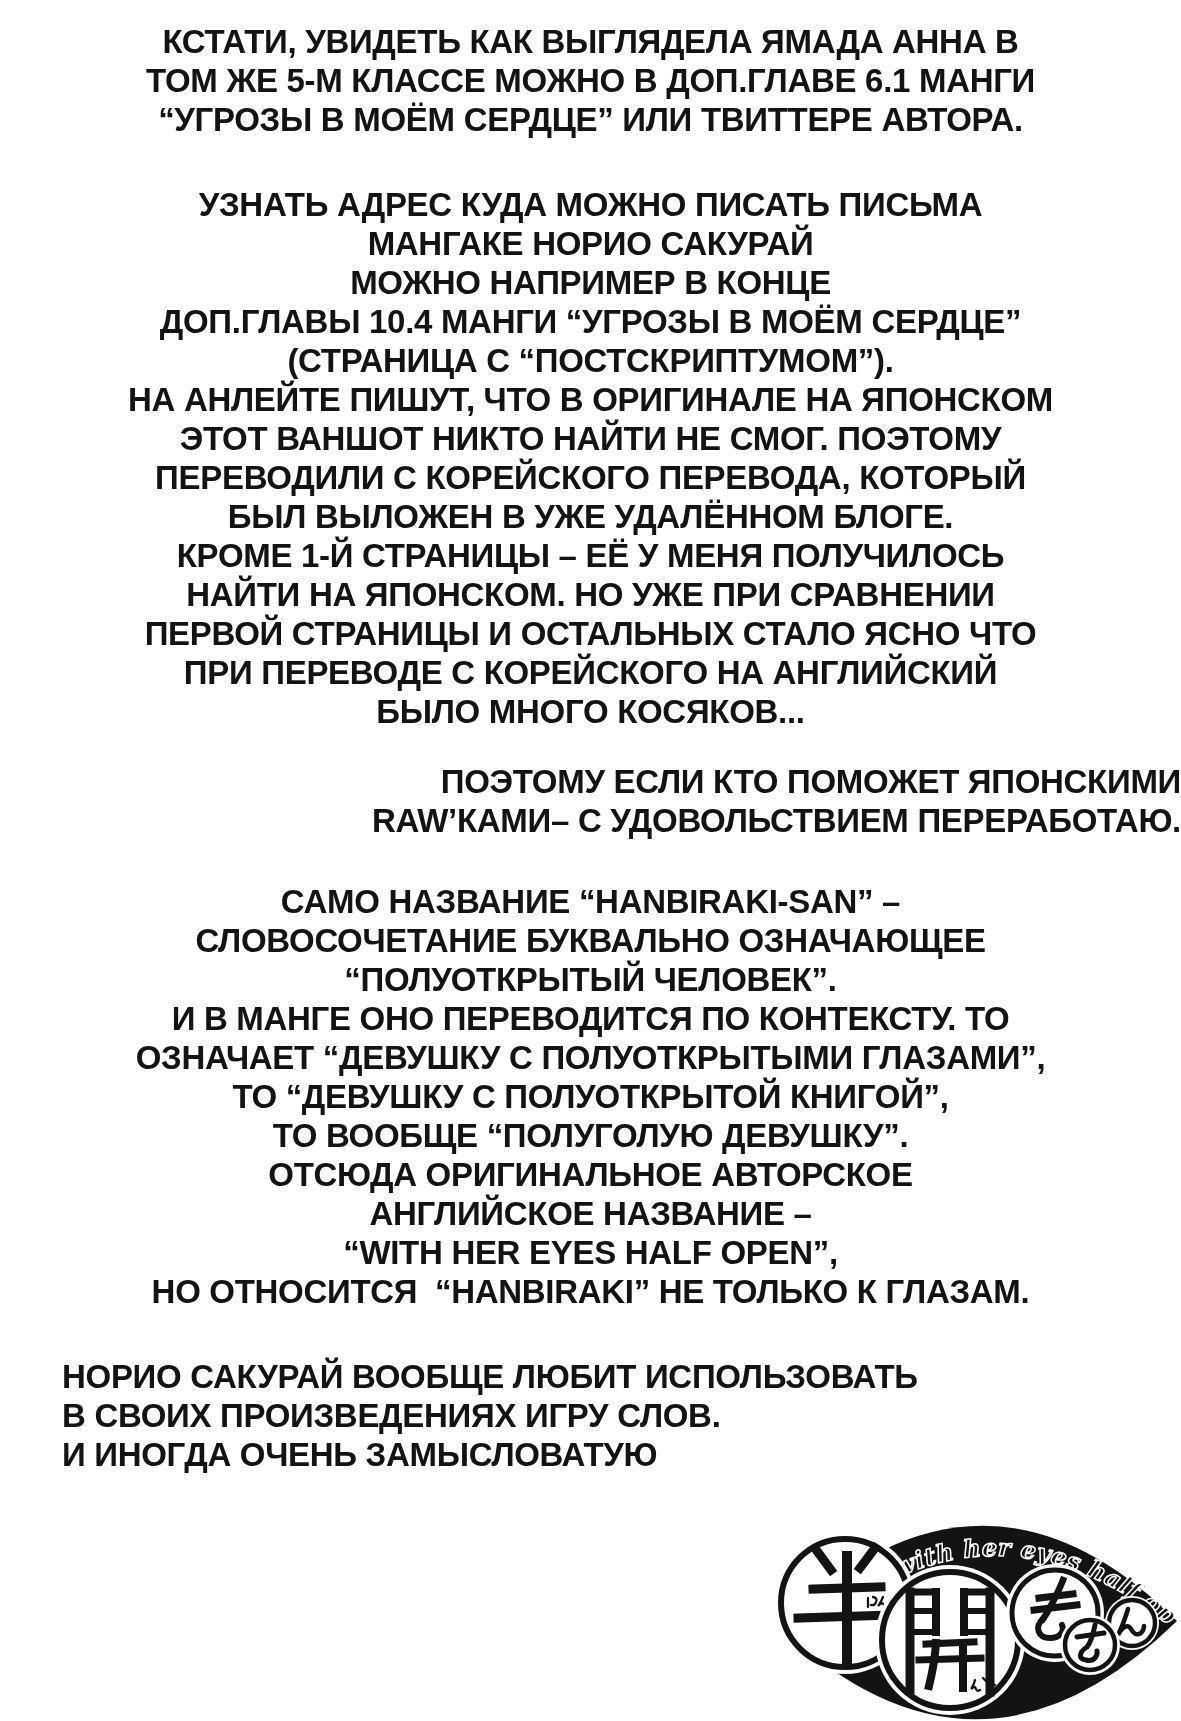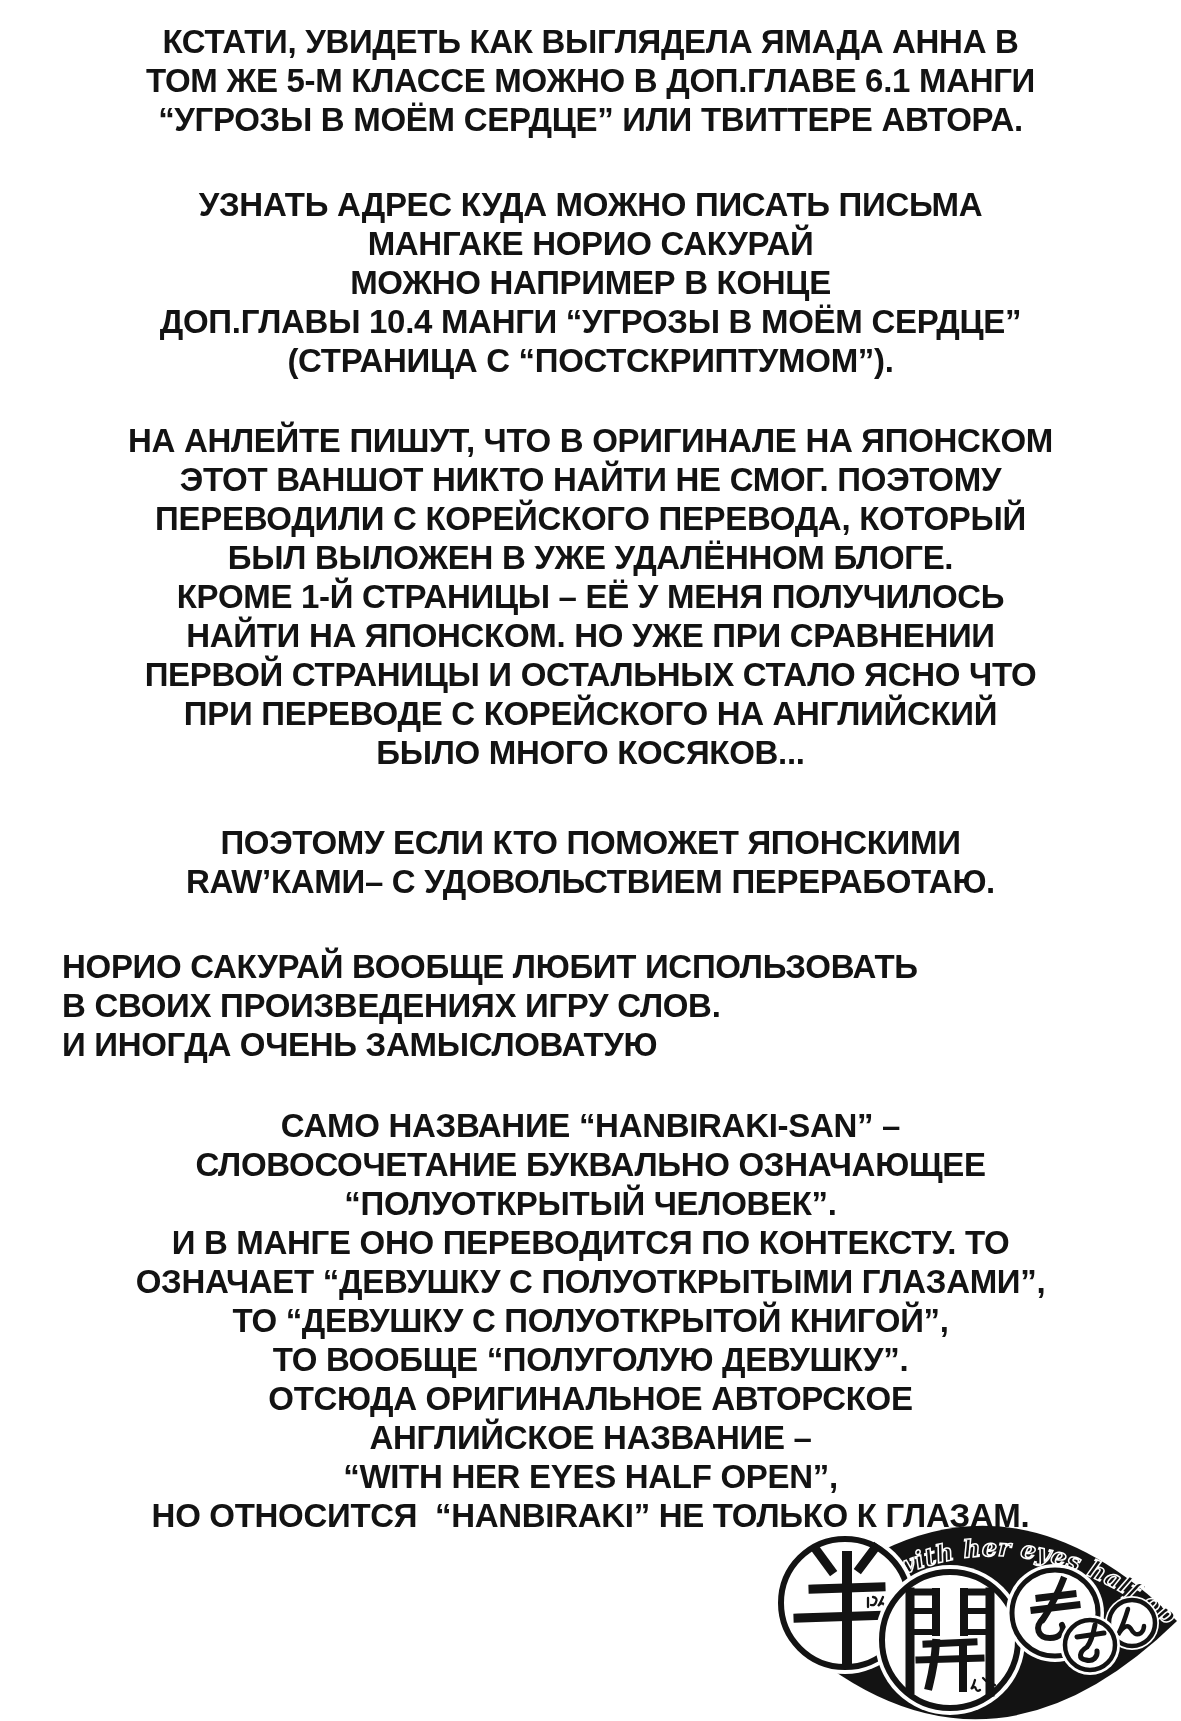--- a/index.html
+++ b/index.html
@@ -16,22 +16,22 @@
   .note { padding-top: 22px; }
   .para {
     margin: 0;
     white-space: pre;
     font-size: 33px;
     line-height: 39px;
     letter-spacing: -0.3px;
   }
   .center { text-align: center; }
   #p2 { margin-top: 46px; }
-  #p3 { margin-top: 41px; }
-  #p4 { margin-top: 51px; }
+  #p3 { }
+  #p4 { margin-top: 31px; text-align: right; }
   #p5 { margin-top: 42px; }
   #p6 { margin-top: 46px; text-align: left; padding-left: 62px; }
   svg.logo { position: absolute; left: 0; top: 0; }
 </style>
 </head>
 <body>
 
 <main class="note">
   <p id="p1" class="para center">КСТАТИ, УВИДЕТЬ КАК ВЫГЛЯДЕЛА ЯМАДА АННА В
 ТОМ ЖЕ 5-М КЛАССЕ МОЖНО В ДОП.ГЛАВЕ 6.1 МАНГИ
@@ -45,34 +45,34 @@
 ЭТОТ ВАНШОТ НИКТО НАЙТИ НЕ СМОГ. ПОЭТОМУ
 ПЕРЕВОДИЛИ С КОРЕЙСКОГО ПЕРЕВОДА, КОТОРЫЙ
 БЫЛ ВЫЛОЖЕН В УЖЕ УДАЛЁННОМ БЛОГЕ.
 КРОМЕ 1-Й СТРАНИЦЫ – ЕЁ У МЕНЯ ПОЛУЧИЛОСЬ
 НАЙТИ НА ЯПОНСКОМ. НО УЖЕ ПРИ СРАВНЕНИИ
 ПЕРВОЙ СТРАНИЦЫ И ОСТАЛЬНЫХ СТАЛО ЯСНО ЧТО
 ПРИ ПЕРЕВОДЕ С КОРЕЙСКОГО НА АНГЛИЙСКИЙ
 БЫЛО МНОГО КОСЯКОВ...</p>
   <p id="p4" class="para center">ПОЭТОМУ ЕСЛИ КТО ПОМОЖЕТ ЯПОНСКИМИ
 RAW’КАМИ– С УДОВОЛЬСТВИЕМ ПЕРЕРАБОТАЮ.</p>
-  <p id="p6" class="para">НОРИО САКУРАЙ ВООБЩЕ ЛЮБИТ ИСПОЛЬЗОВАТЬ
-В СВОИХ ПРОИЗВЕДЕНИЯХ ИГРУ СЛОВ.
-И ИНОГДА ОЧЕНЬ ЗАМЫСЛОВАТУЮ</p>
   <p id="p5" class="para center">САМО НАЗВАНИЕ “HANBIRAKI-SAN” –
 СЛОВОСОЧЕТАНИЕ БУКВАЛЬНО ОЗНАЧАЮЩЕЕ
 “ПОЛУОТКРЫТЫЙ ЧЕЛОВЕК”.
 И В МАНГЕ ОНО ПЕРЕВОДИТСЯ ПО КОНТЕКСТУ. ТО
 ОЗНАЧАЕТ “ДЕВУШКУ С ПОЛУОТКРЫТЫМИ ГЛАЗАМИ”,
 ТО “ДЕВУШКУ С ПОЛУОТКРЫТОЙ КНИГОЙ”,
 ТО ВООБЩЕ “ПОЛУГОЛУЮ ДЕВУШКУ”.
 ОТСЮДА ОРИГИНАЛЬНОЕ АВТОРСКОЕ
 АНГЛИЙСКОЕ НАЗВАНИЕ –
 “WITH HER EYES HALF OPEN”,
 НО ОТНОСИТСЯ  “HANBIRAKI” НЕ ТОЛЬКО К ГЛАЗАМ.</p>
+  <p id="p6" class="para">НОРИО САКУРАЙ ВООБЩЕ ЛЮБИТ ИСПОЛЬЗОВАТЬ
+В СВОИХ ПРОИЗВЕДЕНИЯХ ИГРУ СЛОВ.
+И ИНОГДА ОЧЕНЬ ЗАМЫСЛОВАТУЮ</p>
 </main>
 
 <svg class="logo" width="1181" height="1721" viewBox="0 0 1181 1721" xmlns="http://www.w3.org/2000/svg">
   <defs>
     <path id="logoArc" d="M 896 1578 Q 1035 1516 1172 1628"></path>
   </defs>
 
   <path d="M 779 1626 Q 982 1428 1177 1621 Q 978 1815 779 1626 Z" fill="#131313"></path>
 
   <text font-family="DejaVu Serif, serif" font-size="24" font-weight="bold" font-style="italic" fill="#131313" stroke="#ffffff" stroke-width="1.5" letter-spacing="0.5">

